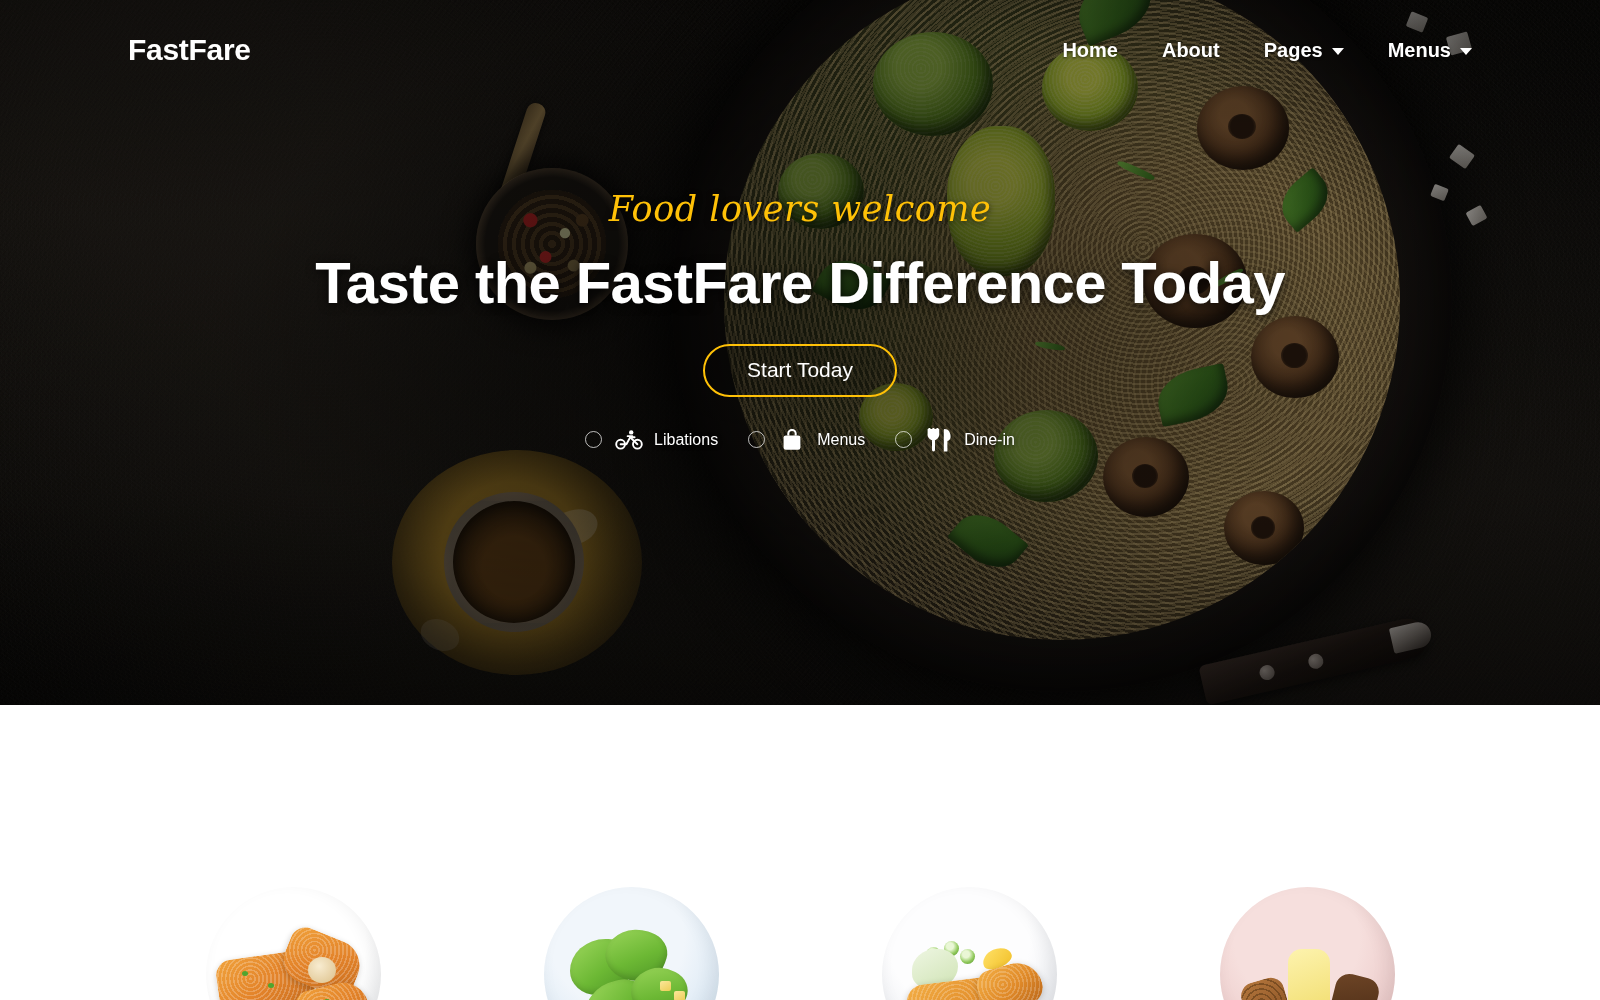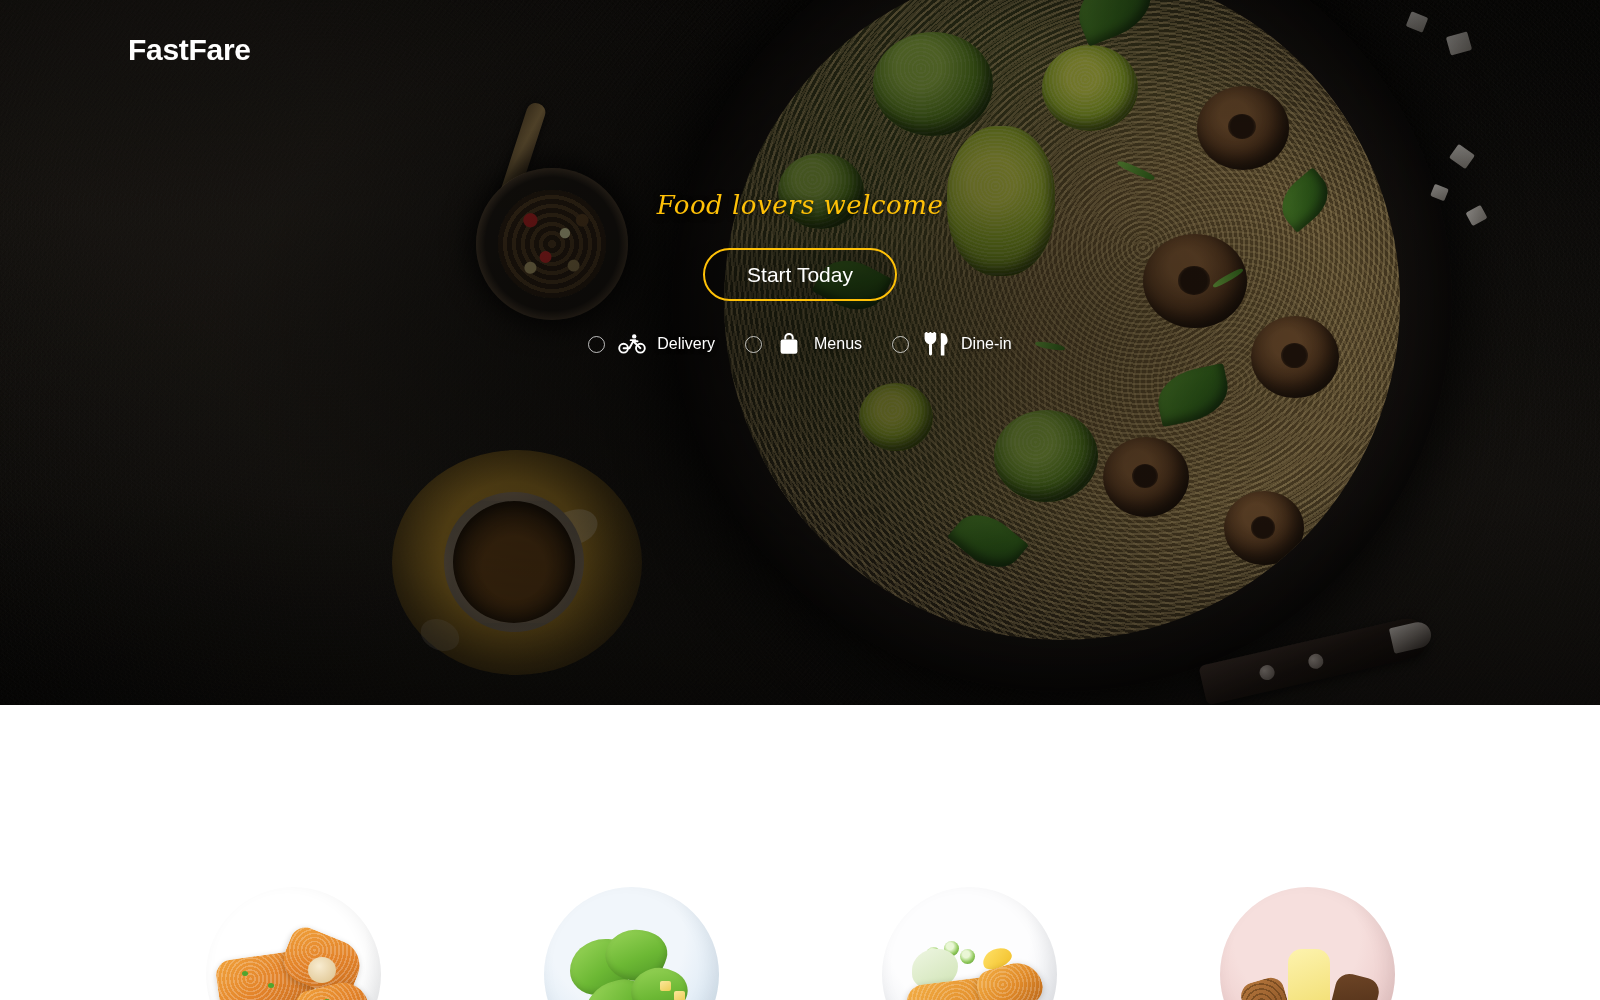--- a/index.html
+++ b/index.html
@@ -233,21 +233,21 @@
     position:absolute; left:0; top:0;
     width:1600px; height:705px;
     display:flex; flex-direction:column; align-items:center;
     z-index:15;
     text-align:center;
   }
   .eyebrow {
     margin-top:192px;
     font-family:"DejaVu Serif", serif;
     font-style:italic;
-    font-size:26px;
+    font-size:35px;
     color:#ffc107;
     letter-spacing:.5px;
     line-height:1;
     text-shadow:0 2px 6px rgba(0,0,0,.7);
   }
   .headline {
     margin-top:26px;
     font-size:58px;
     font-weight:bold;
     color:#ffffff;
@@ -472,41 +472,58 @@
   <div class="salt" style="left:1408px;top:14px;width:18px;height:16px;"></div>
   <div class="salt" style="left:1448px;top:34px;width:22px;height:19px;transform:rotate(-16deg);"></div>
   <div class="salt" style="left:1452px;top:148px;width:20px;height:17px;transform:rotate(35deg);"></div>
   <div class="salt" style="left:1432px;top:186px;width:15px;height:13px;"></div>
   <div class="salt" style="left:1468px;top:208px;width:17px;height:15px;transform:rotate(-28deg);"></div>
 
   <div class="hero-veil"></div>
 
   <nav class="navbar">
     <div class="brand">FastFare</div>
+    <div class="nav-links">
+      <div class="nav-item">
+        <span>Home</span>
+      </div>
+      <div class="nav-item">
+        <span>About</span>
+      </div>
+      <div class="nav-item">
+        <span>Pages</span>
+        <span class="caret"></span>
+      </div>
+      <div class="nav-item">
+        <span>Menus</span>
+        <span class="caret"></span>
+      </div>
+    </div>
   </nav>
 
   <div class="hero-content">
     <div class="eyebrow">Food lovers welcome</div>
+    <h1 class="headline">Taste the FastFare Difference Today</h1>
     <div class="cta">Start Today</div>
 
     <div class="order-modes">
 
       <div class="mode">
         <span class="radio"></span>
         <span class="mode-icon">
           <svg width="28" height="20" viewBox="0 0 28 20" fill="#ffffff">
             <circle cx="5.6" cy="14.2" r="4.4" fill="none" stroke="#ffffff" stroke-width="1.9"></circle>
             <circle cx="22.4" cy="14.2" r="4.4" fill="none" stroke="#ffffff" stroke-width="1.9"></circle>
             <circle cx="16.2" cy="2.4" r="2.2"></circle>
             <path d="M5.6 14.2 L11.4 14.2 L15.2 7.2 L19.6 7.2" fill="none" stroke="#ffffff" stroke-width="1.9" stroke-linecap="round" stroke-linejoin="round"></path>
             <path d="M15.2 7.2 L22.4 14.2" fill="none" stroke="#ffffff" stroke-width="1.9" stroke-linecap="round"></path>
             <path d="M12.6 6.2 L17.4 6.2" fill="none" stroke="#ffffff" stroke-width="1.8" stroke-linecap="round"></path>
           </svg>
         </span>
-        <span class="mode-label">Delivery</span>
+        <span class="mode-label">Libations</span>
       </div>
 
       <div class="mode">
         <span class="radio"></span>
         <span class="mode-icon">
           <svg width="20" height="22" viewBox="0 0 20 22" fill="#ffffff">
             <path d="M6.3 6.4 V4.6 a3.7 3.7 0 0 1 7.4 0 V6.4" fill="none" stroke="#ffffff" stroke-width="2"></path>
             <rect x="1.6" y="6.4" width="16.8" height="14.4" rx="2.2"></rect>
           </svg>
         </span>

